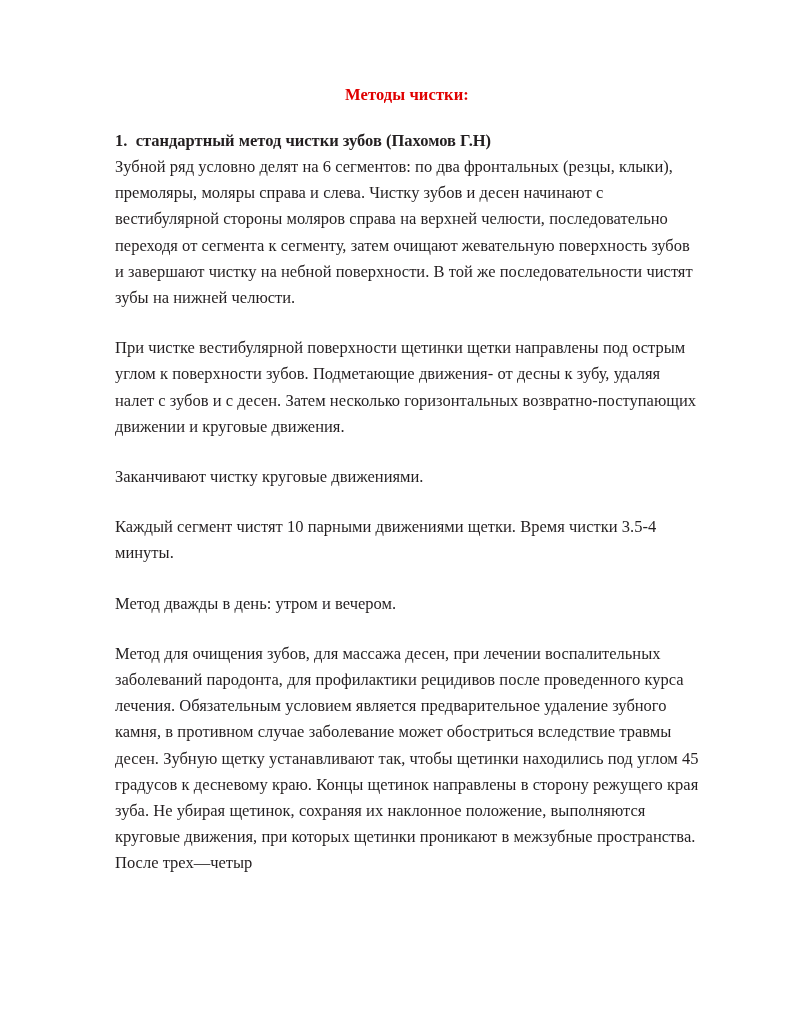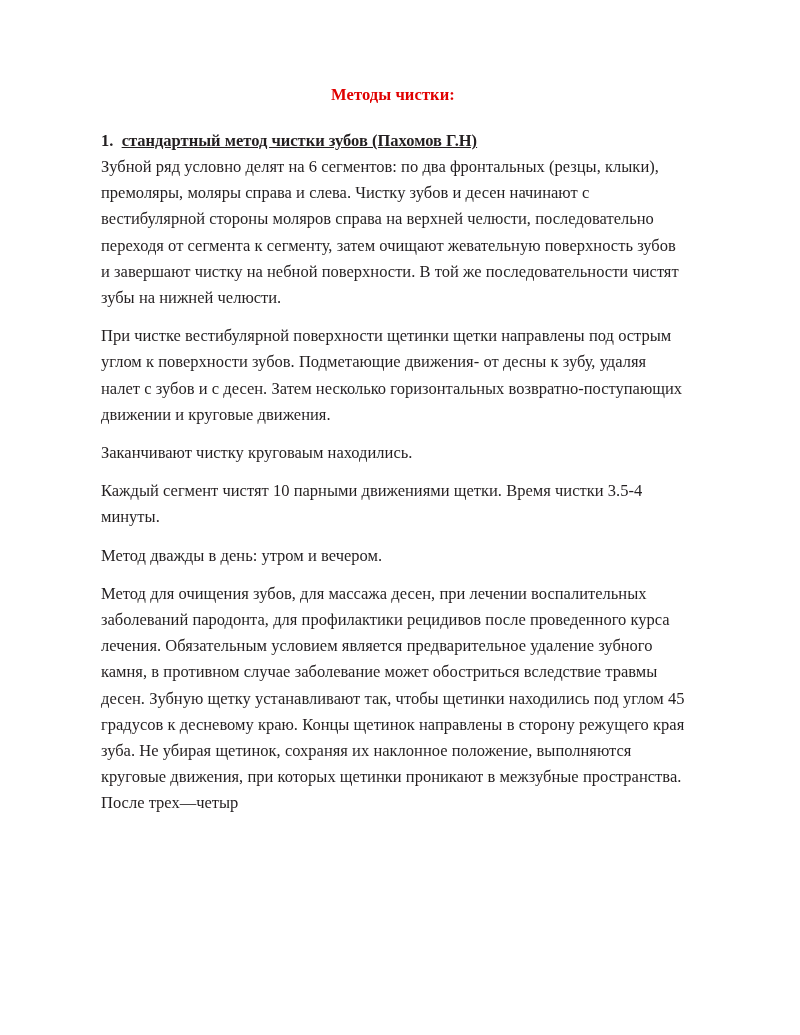--- a/index.html
+++ b/index.html
@@ -20,21 +20,21 @@
   .page {
     position: relative;
     width: 800px;
     height: 1035px;
     background: #ffffff;
     box-sizing: border-box;
   }
 
   .content {
     position: absolute;
-    left: 101px;
+    left: 115px;
     top: 82px;
     width: 584px;
   }
 
   .doc-title {
     font-size: 16.5px;
     font-weight: bold;
     color: #e00000;
     text-align: center;
     line-height: 26px;
@@ -50,36 +50,35 @@
     margin: 0;
     color: #231f20;
     display: block;
     white-space: pre;
   }
   .section-heading .marker {
     font-weight: bold;
   }
   .section-heading .label {
     font-weight: bold;
-    text-decoration: underline;
   }
 
   p.body-text {
     font-size: 16.5px;
     line-height: 26.2px;
     margin: 0;
     color: #231f20;
     text-align: left;
     white-space: pre-wrap;
     word-spacing: 0.1px;
   }
 
   
   .block + .block {
-    margin-top: 12px;
+    margin-top: 24px;
   }
   
   .block.tight + .block {
     margin-top: 0;
   }
   .block.heading-block {
     margin-bottom: 0;
   }
 </style>
 </head>
@@ -98,21 +97,21 @@
       <p class="body-text">Зубной ряд условно делят на 6 сегментов: по два фронтальных (резцы, клыки), премоляры, моляры справа и слева. Чистку зубов и десен начинают с вестибулярной стороны моляров справа на верхней челюсти, последовательно переходя от сегмента к сегменту, затем очищают жевательную поверхность зубов и завершают чистку на небной поверхности. В той же последовательности чистят зубы на нижней челюсти.</p>
     </div>
 
     <div class="block">
       <p class="body-text">При чистке вестибулярной поверхности щетинки щетки направлены под острым углом к поверхности зубов. Подметающие движения- от десны к зубу, удаляя налет с зубов и с десен. Затем несколько горизонтальных возвратно-поступающих  движении и круговые движения.</p>
     </div>
 
 
 
     <div class="block">
-      <p class="body-text">Заканчивают чистку круговаым находились.</p>
+      <p class="body-text">Заканчивают чистку круговые движениями.</p>
     </div>
 
     <div class="block">
       <p class="body-text">Каждый сегмент чистят 10 парными движениями щетки. Время чистки 3.5-4 минуты.</p>
     </div>
 
     <div class="block">
       <p class="body-text">Метод дважды в день: утром и вечером.</p>
     </div>
 

